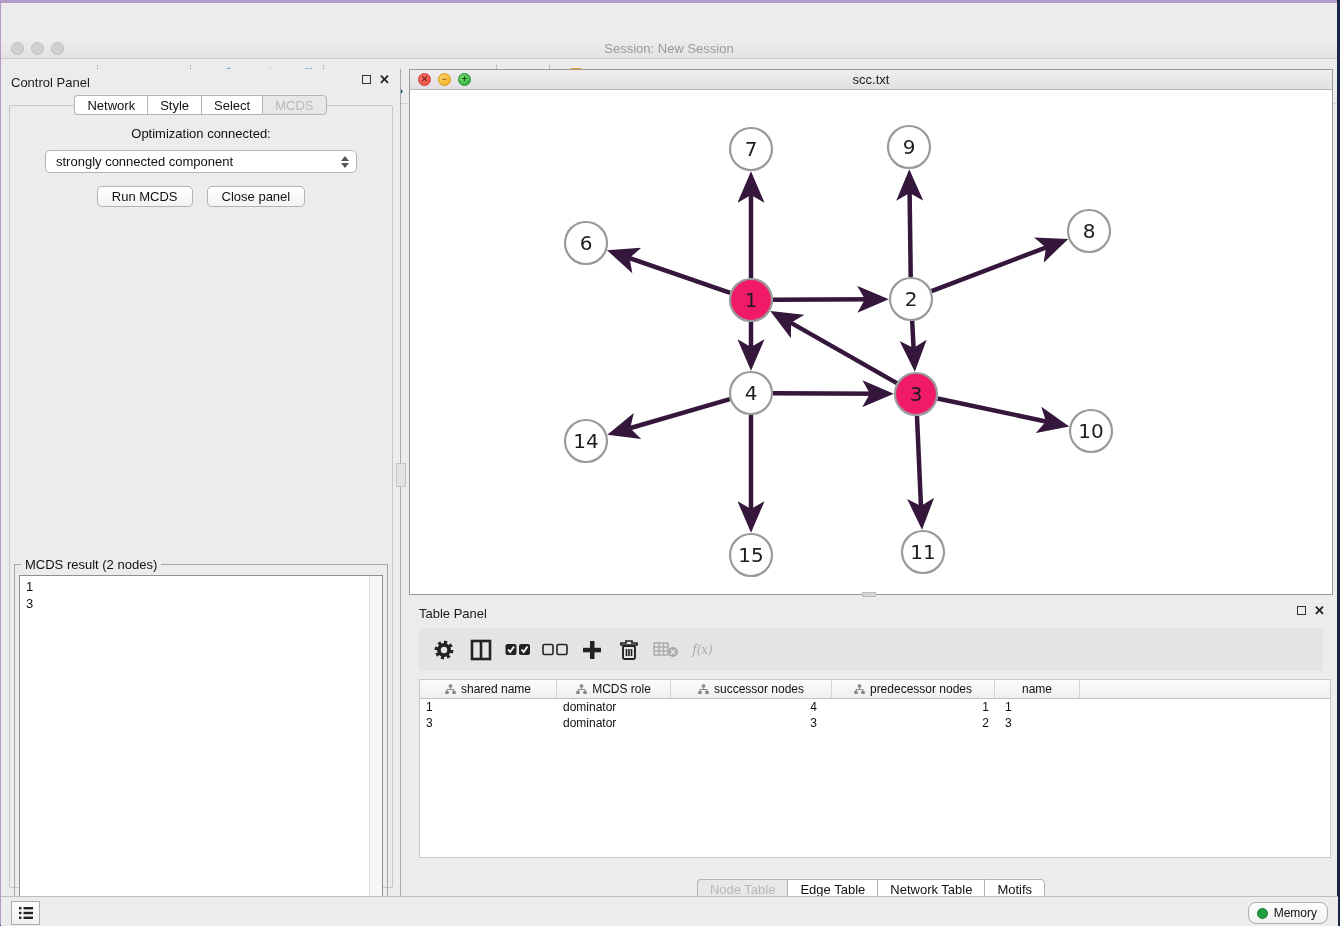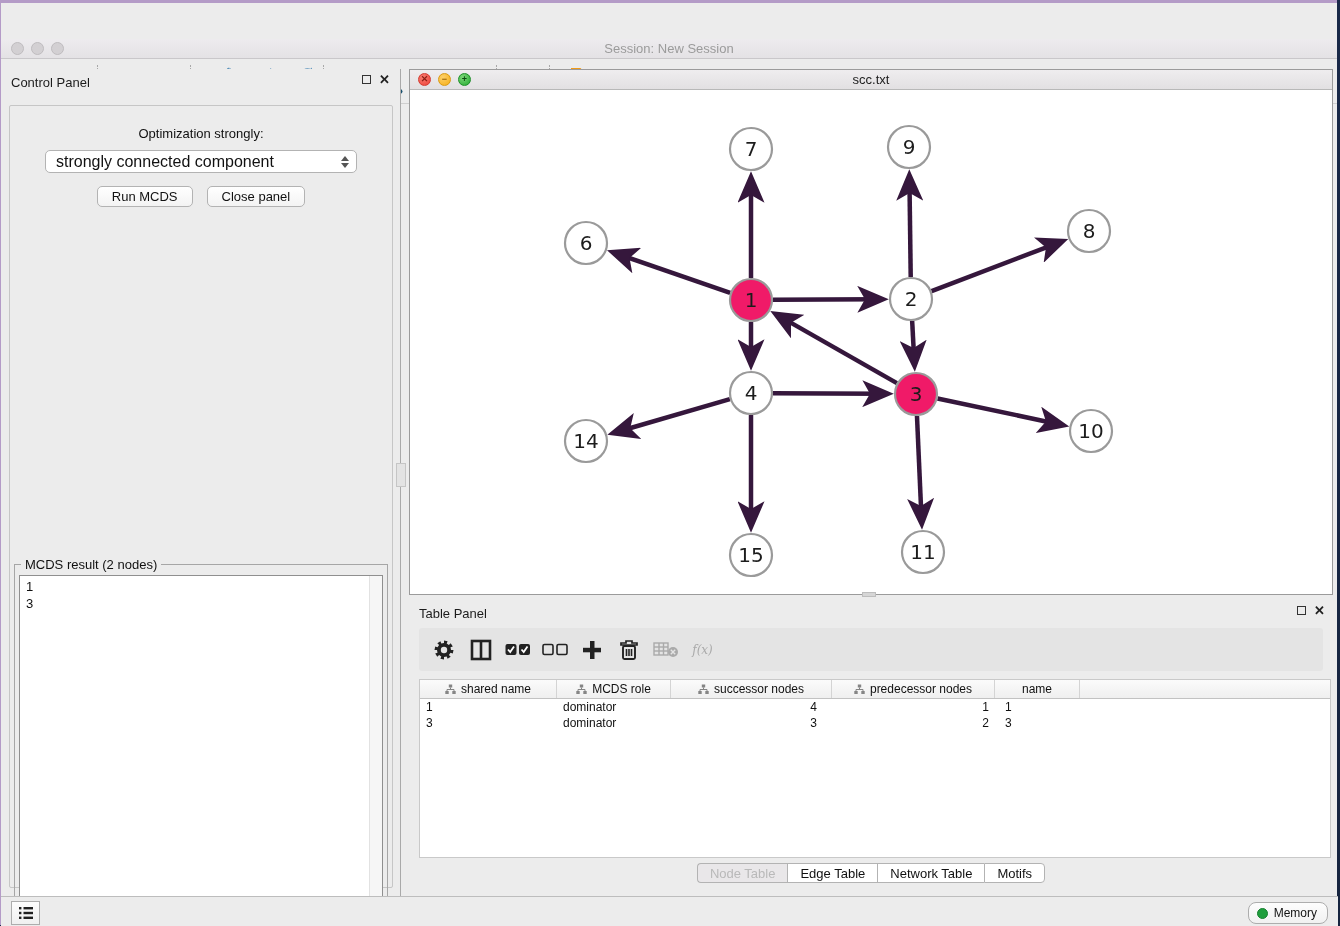--- a/index.html
+++ b/index.html
@@ -32,21 +32,21 @@
   .close-btn { font-size:13px; font-weight:bold; color:#222; line-height:11px; cursor:pointer; }
 
   .tabs-row { display:flex; justify-content:center; position:relative; z-index:2; }
   .tab { height:20px; padding:0 12px; background:#fff; border:1px solid #b3b3b3; border-right:none; font-size:13px; line-height:19px; color:#111; cursor:pointer; }
   .tab:first-child { border-radius:4px 0 0 4px; }
   .tab:last-child { border-right:1px solid #b3b3b3; border-radius:0 4px 4px 0; }
   .tab.active { background:#e9e7e9; color:#b9b9b9; }
 
   .tab-content { position:absolute; left:8px; top:36px; width:384px; height:783px; border:1px solid #c6c6c6; border-radius:2px; background:#ececec; }
   .opt-label { text-align:center; font-size:13px; color:#111; margin-top:20px; }
-  .select-wrap { margin:9px auto 0; width:312px; height:23px; background:#fff; border:1px solid #b3b3b3; border-radius:5px; position:relative; font-size:16px; line-height:21px; padding-left:10px; color:#111; cursor:pointer; }
+  .select-wrap { margin:9px auto 0; width:312px; height:23px; background:#fff; border:1px solid #b3b3b3; border-radius:5px; position:relative; font-size:13px; line-height:21px; padding-left:10px; color:#111; cursor:pointer; }
   .select-arrows { position:absolute; right:4px; top:2px; width:14px; height:17px; display:flex; flex-direction:column; align-items:center; justify-content:center; gap:2px; }
   .select-arrows span { width:0; height:0; border-left:4px solid transparent; border-right:4px solid transparent; }
   .arr-up { border-bottom:5px solid #555; }
   .arr-dn { border-top:5px solid #555; }
   .btn-row { display:flex; justify-content:center; gap:14px; margin-top:13px; }
   .mac-btn { height:21px; padding:0 14px; background:linear-gradient(#ffffff,#f3f3f3); border:1px solid #b3b3b3; border-radius:5px; font-size:13px; line-height:19px; color:#111; cursor:pointer; font-family:"Liberation Sans",sans-serif; }
 
   .groupbox { position:absolute; left:4px; top:458px; width:374px; height:384px; border:1px solid #a6a6a6; }
   .groupbox-legend { position:absolute; left:6px; top:-8px; background:#ececec; padding:0 4px; font-size:13px; color:#111; }
   .result-area { position:absolute; left:4px; top:10px; width:364px; height:364px; background:#fff; border:1px solid #8f8f8f; overflow:hidden; }
@@ -74,21 +74,21 @@
   .tp-icon { width:33px; height:30px; display:flex; align-items:center; justify-content:center; cursor:pointer; }
   .tp-icon.disabled { cursor:default; }
   .fx-label { font-family:"DejaVu Serif", serif; font-style:italic; font-size:12px; color:#aaa; }
 
   .data-table { position:absolute; left:10px; top:80px; width:912px; height:179px; background:#fff; border:1px solid #c9c9c9; overflow:hidden; }
   .dt-headrow { display:flex; height:19px; background:linear-gradient(#fbfbfb,#efefef); border-bottom:1px solid #c2c2c2; }
   .th-cell { display:flex; align-items:center; justify-content:center; gap:5px; font-size:12px; color:#111; border-right:1px solid #d4d4d4; height:100%; }
   .dt-row { display:flex; height:16px; }
   .td-cell { font-size:12px; color:#111; line-height:16px; overflow:hidden; white-space:nowrap; }
 
-  .bottom-tabs { position:absolute; left:0; top:264px; width:924px; display:flex; justify-content:center; }
+  .bottom-tabs { position:absolute; left:0; top:280px; width:924px; display:flex; justify-content:center; }
 
   
   .status-bar { position:absolute; left:0; top:893px; width:1337px; height:32px; background:#ececec; border-top:1px solid #bdbdbd; }
   .list-btn { position:absolute; left:10px; top:4px; width:29px; height:24px; background:linear-gradient(#fdfdfd,#f0f0f0); border:1px solid #adadad; display:flex; align-items:center; justify-content:center; cursor:pointer; }
   .memory-btn { position:absolute; right:10px; top:5px; height:22px; padding:0 10px 0 8px; background:linear-gradient(#fdfdfd,#f1f1f1); border:1px solid #adadad; border-radius:8px; display:flex; align-items:center; gap:6px; font-size:12px; color:#111; cursor:pointer; }
   .mem-dot { width:11px; height:11px; border-radius:50%; background:#1f9e3d; border:1px solid #178130; }
 
   svg { display:block; }
 </style>
 </head>
@@ -269,22 +269,28 @@
     <div class="workspace">
 
       <div class="control-panel">
         <div class="panel-header">
           <span class="panel-title">Control Panel</span>
           <span class="winbtns">
             <span class="float-btn"></span>
             <span class="close-btn">✕</span>
           </span>
         </div>
+        <div class="tabs-row" id="control-tabs">
+            <div class="tab">Network</div>
+            <div class="tab">Style</div>
+            <div class="tab">Select</div>
+            <div class="tab active">MCDS</div>
+          </div>
         <div class="tab-content">
-          <div class="opt-label">Optimization strongly:</div>
+          <div class="opt-label">Optimization connected:</div>
           <div class="select-wrap">
             <span>strongly connected component</span>
             <span class="select-arrows">
               <span class="arr-up"></span>
                 <span class="arr-dn"></span>
             </span>
           </div>
           <div class="btn-row">
             <button class="mac-btn">Run MCDS</button>
             <button class="mac-btn">Close panel</button>

